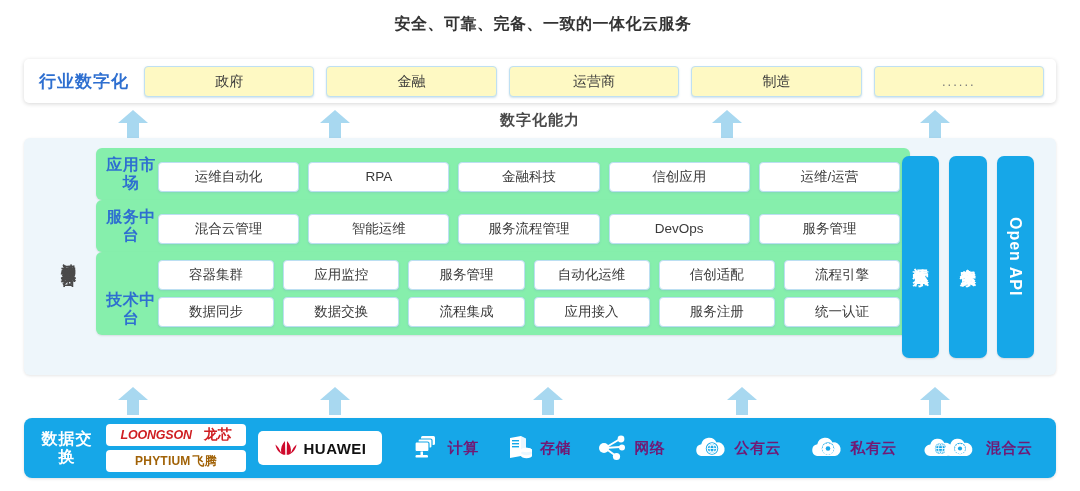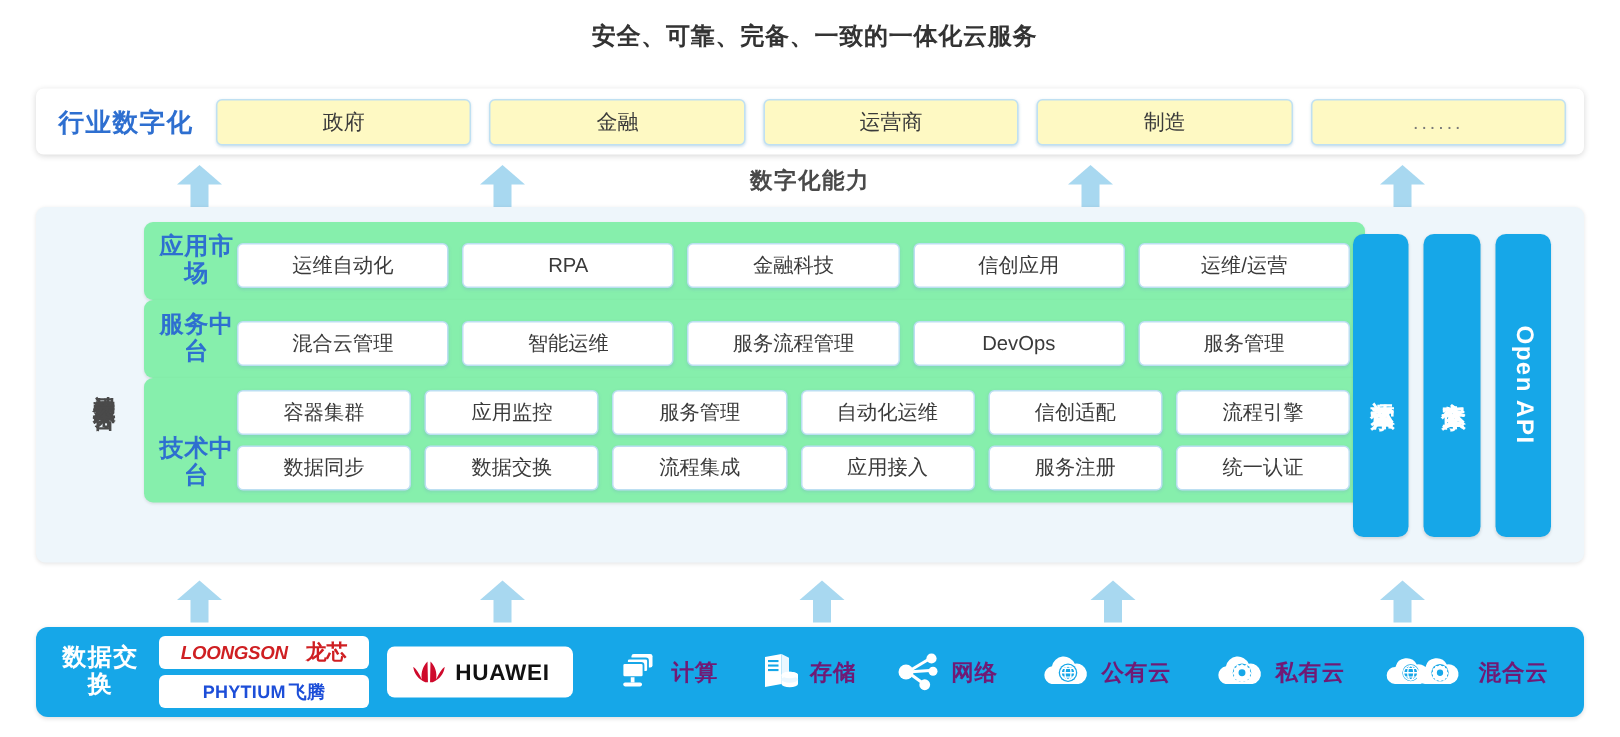--- a/index.html
+++ b/index.html
@@ -122,21 +122,21 @@
     font-size:16px;font-weight:bold;color:#ffffff;line-height:1.15;
     letter-spacing:1px;
   }
   .chip-stack{flex:none;display:flex;flex-direction:column;gap:4px;margin-left:8px;}
   .chip{
     width:140px;height:22px;background:#ffffff;border-radius:4px;
     display:flex;align-items:center;justify-content:center;
   }
   .logo-loongson{font-size:12.5px;font-weight:bold;font-style:italic;color:#cf1f22;letter-spacing:-.2px;}
   .logo-loongson em{font-style:normal;font-size:14px;margin-left:12px;}
-  .logo-phytium{font-size:12px;font-weight:bold;color:#1d4ed8;letter-spacing:.2px;}
+  .logo-phytium{font-size:12px;font-weight:bold;color:#a16207;letter-spacing:.2px;}
   .logo-phytium em{font-style:normal;margin-left:2px;}
 
   .chip-huawei{
     flex:none;width:124px;height:34px;margin-left:12px;background:#ffffff;border-radius:5px;
     display:flex;align-items:center;justify-content:center;gap:6px;
   }
   .hw-text{font-size:15px;font-weight:bold;color:#111111;letter-spacing:.5px;}
 
   .res-icons{flex:1;display:flex;align-items:center;justify-content:space-around;padding:0 10px 0 16px;}
   .res-item{display:flex;align-items:center;gap:6px;}

